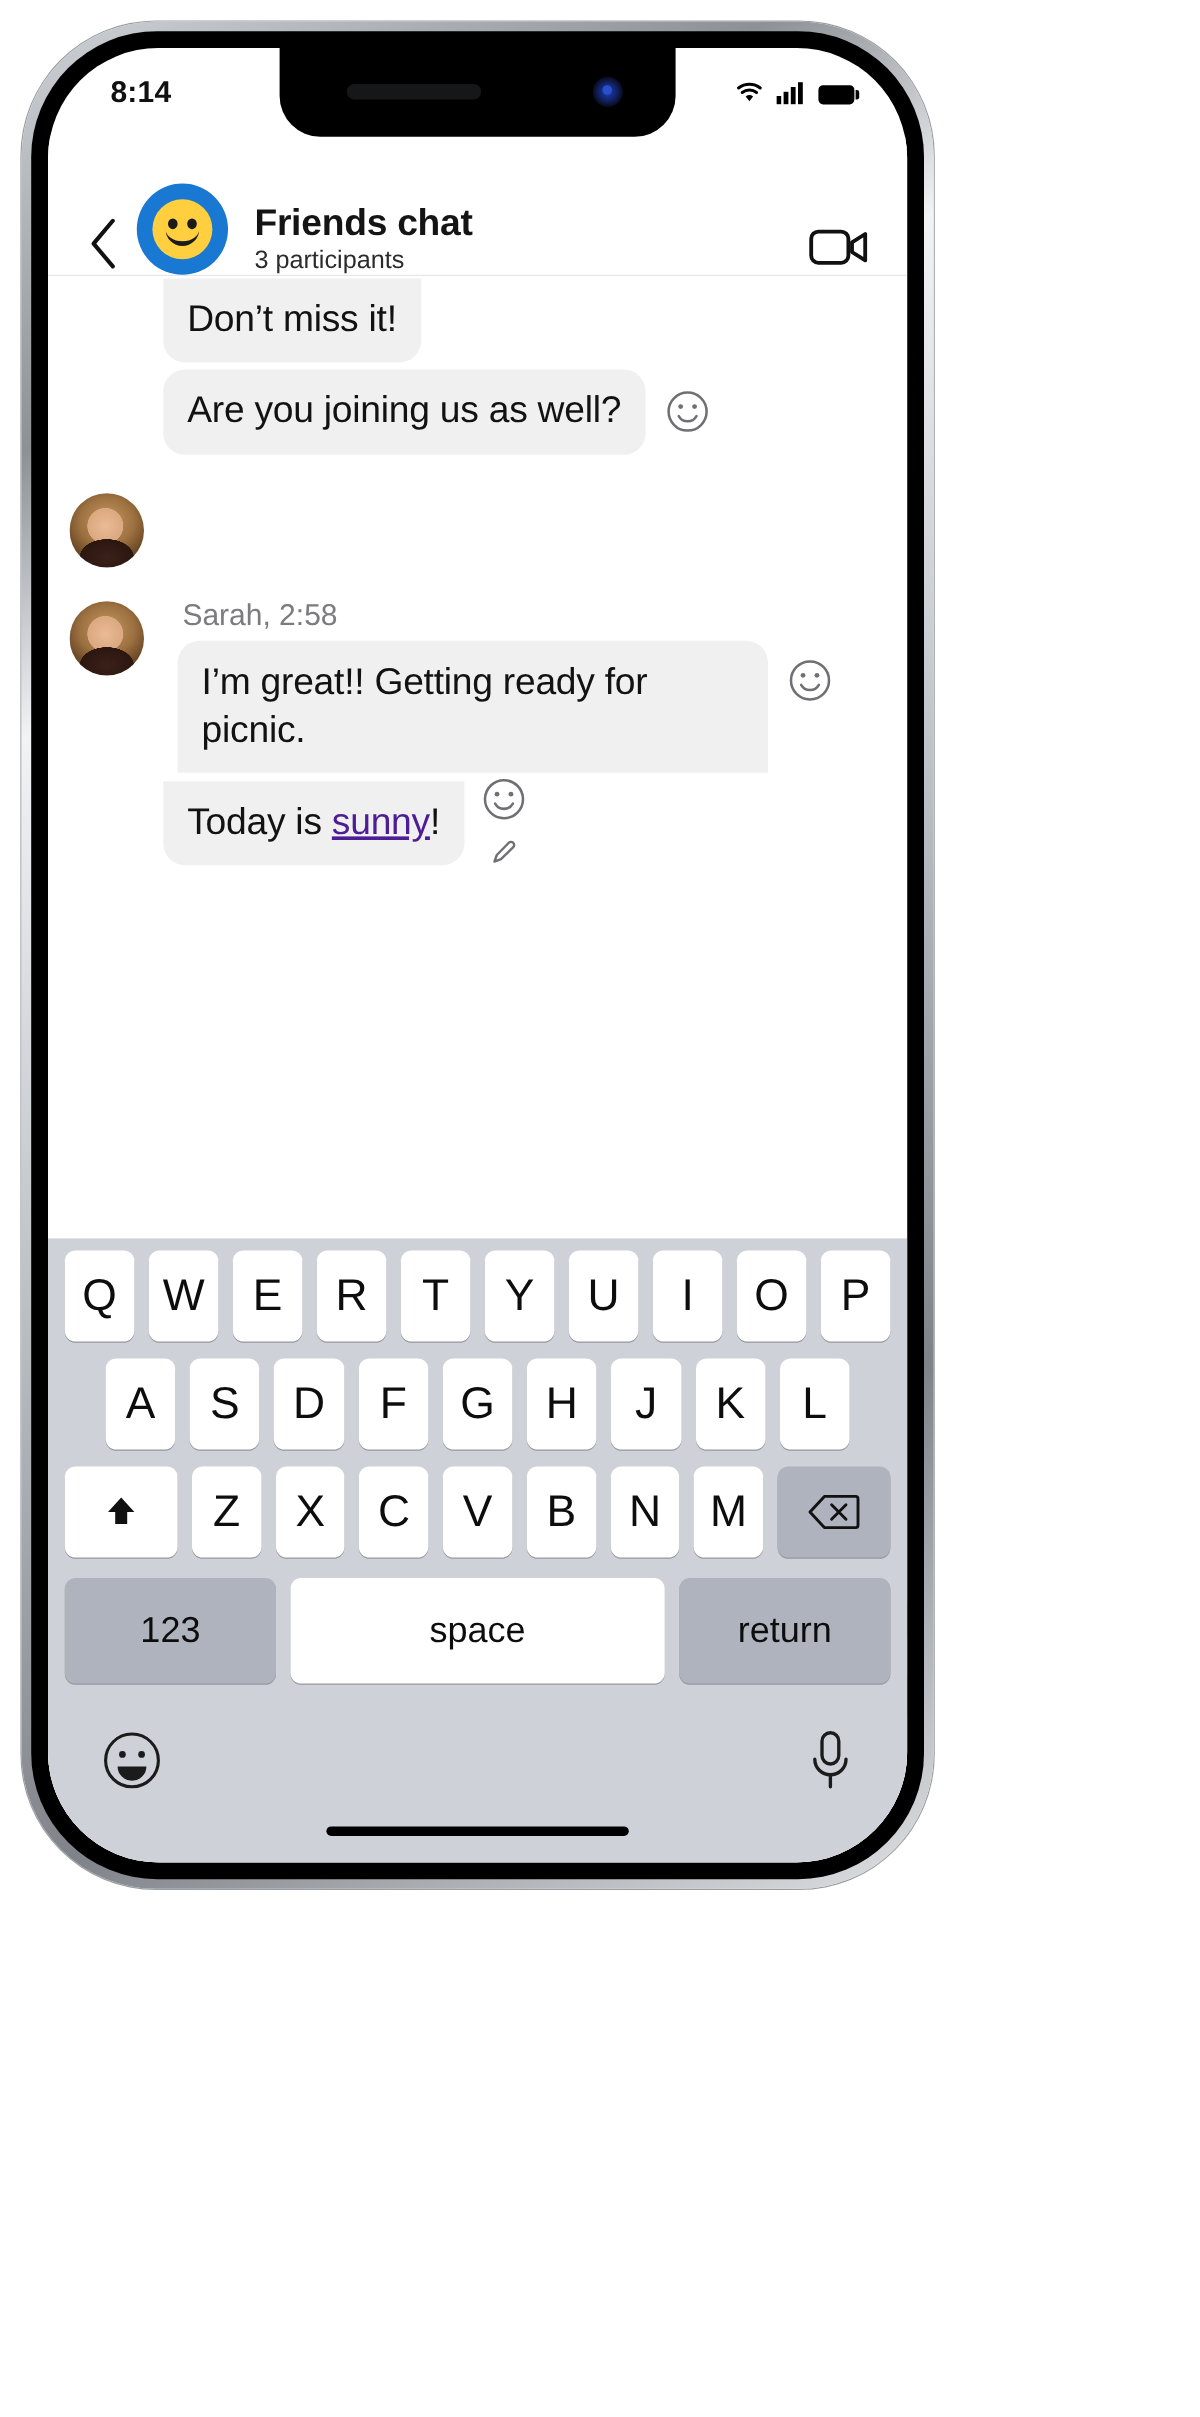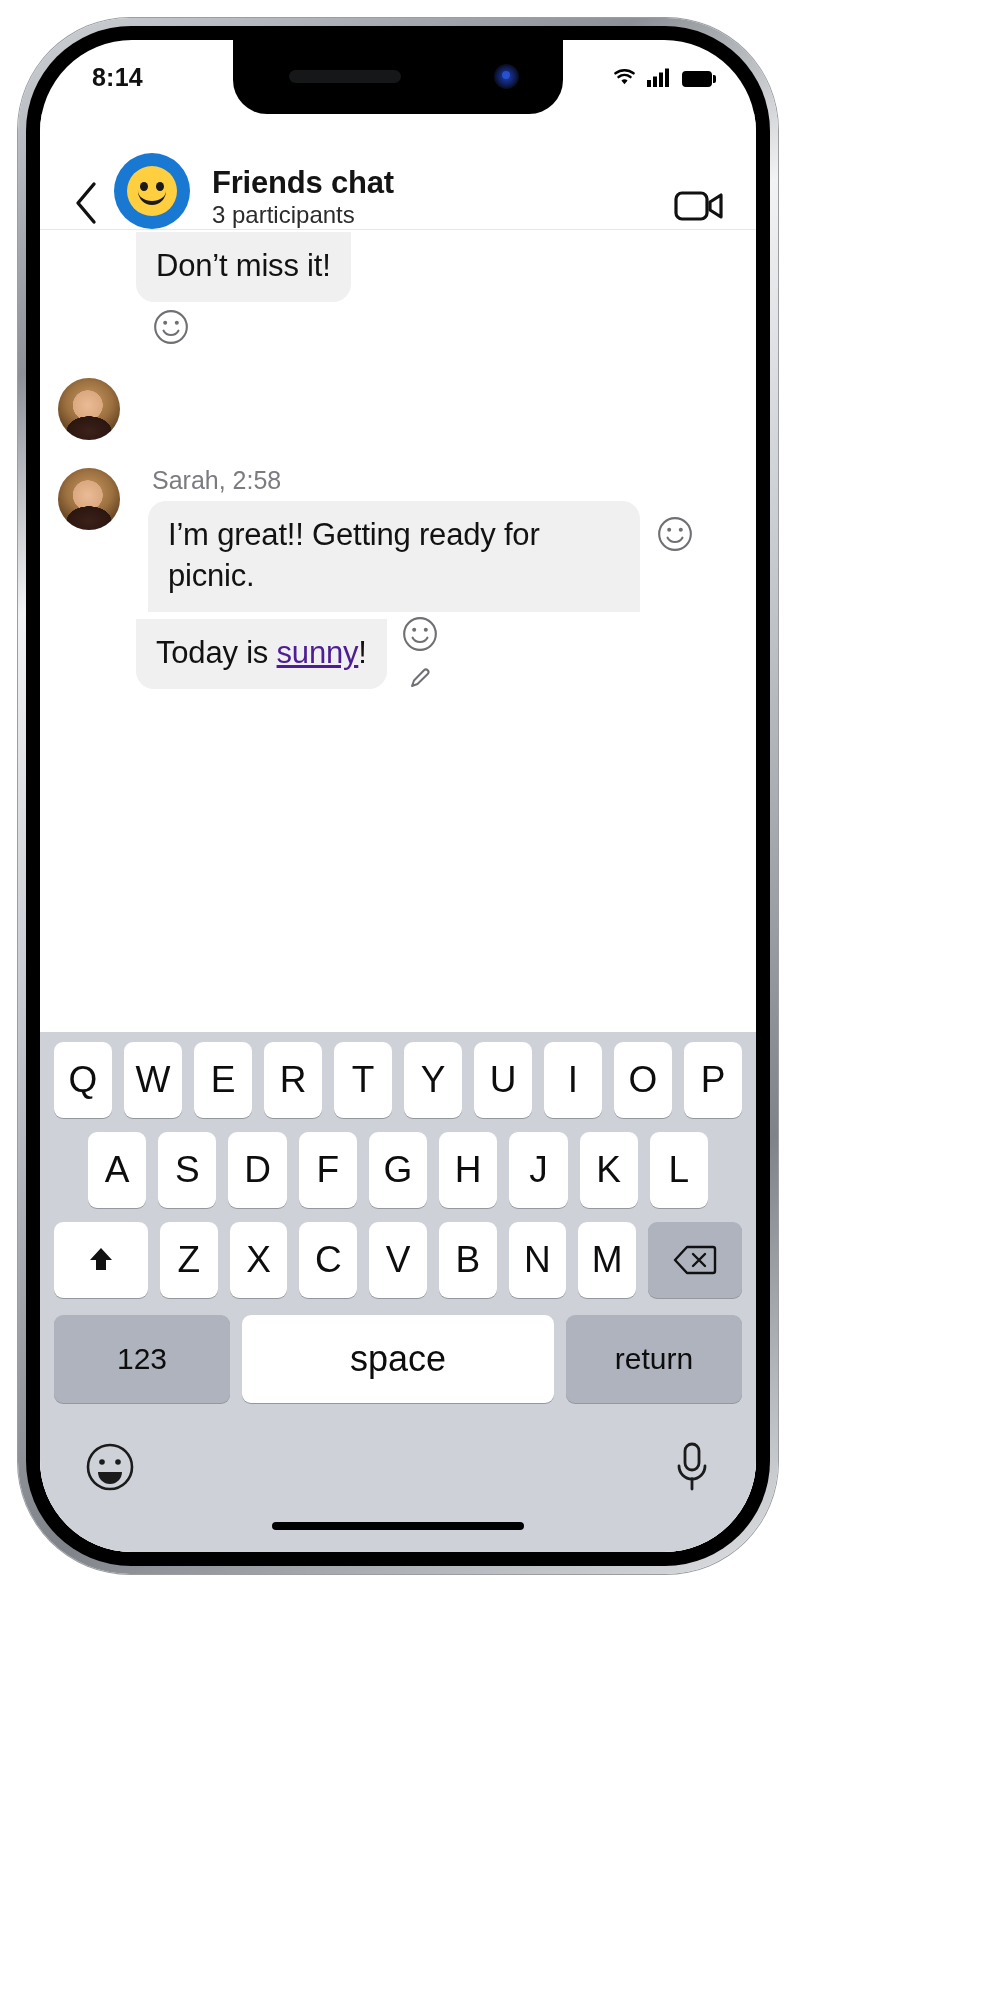--- a/index.html
+++ b/index.html
@@ -97,21 +97,21 @@
   }
   .avatar-face .eye { position:absolute; top:16px; width:8px; height:9px; border-radius:50%; background:#1b1b1b; }
   .avatar-face .eye.l { left: 13px; }
   .avatar-face .eye.r { right: 13px; }
   .avatar-face .mouth {
     position:absolute; left:11px; top:24px; width:28px; height:15px;
     border:0 solid #1b1b1b; border-bottom-width:4px; border-radius:0 0 28px 28px;
   }
   .header-text { margin-left: 22px; flex: 1 1 auto; min-width: 0; }
   .header-title { font-size: 31px; font-weight: 700; color: #141414; line-height: 1.08; letter-spacing: -.2px; }
-  .header-sub { font-size: 24px; color: #2b2b2b; line-height: 1.15; margin-top: 2px; }
+  .header-sub { font-size: 21px; color: #2b2b2b; line-height: 1.15; margin-top: 2px; }
   .video-btn { width: 54px; height: 46px; flex:0 0 auto; display:flex; align-items:center; justify-content:center; }
 
   
   .messages {
     position: absolute; top: 190px; left: 0; right: 0; bottom: 216px;
     background: #fff; overflow: hidden; padding-top: 2px;
   }
   .msg-row { display: flex; align-items: flex-start; padding: 0 26px 0 18px; }
   .msg-avatar {
     width: 62px; height: 62px; border-radius: 50%; flex: 0 0 auto;
@@ -211,21 +211,21 @@
   .key {
     background: #fff; border-radius: 9px; height: 76px;
     display: flex; align-items: center; justify-content: center;
     font-size: 37px; color: #0d0d0d; flex: 1 1 0; min-width: 0;
     box-shadow: 0 1px 0 rgba(0,0,0,.28);
   }
   .key.shift, .key.back { background: #aeb3bd; flex: 0 0 94px; }
   .key.shift { background: #fff; }
   .key.num { background: #aeb3bd; flex: 0 0 176px; font-size: 30px; }
   .key.ret { background: #aeb3bd; flex: 0 0 176px; font-size: 30px; }
-  .key.space { background: #fff; flex: 1 1 auto; font-size: 36px; }
+  .key.space { background: #fff; flex: 1 1 auto; font-size: 30px; }
   .krow.r4 .key { height: 88px; }
   .kbar {
     display: flex; align-items: center; justify-content: space-between;
     padding: 6px 42px 0; height: 96px;
   }
   .home-indicator {
     position: absolute; left: 50%; transform: translateX(-50%);
     bottom: 22px; width: 252px; height: 8px; border-radius: 5px; background: #000;
   }
 </style>
@@ -299,20 +299,21 @@
             <div class="msg-body no-avatar">
               <div class="bubble-line">
                 <div class="bubble sq-top" style="max-width:492px;">Don’t miss it!</div>
               </div>
             </div>
           </div>
 
           <div class="msg-row" style="margin-top:6px;">
             <div class="msg-body no-avatar">
               <div class="bubble-line">
+                <div class="bubble r-top">Are you joining us as well?</div>
                 <svg class="react-smiley" viewBox="0 0 36 36">
                   <circle cx="18" cy="18" r="15" stroke="#6f6f74" stroke-width="2" fill="none"></circle>
                   <circle cx="12.5" cy="14" r="1.9" fill="#6f6f74"></circle>
                   <circle cx="23.5" cy="14" r="1.9" fill="#6f6f74"></circle>
                   <path d="M11 21.5a8 8 0 0 0 14 0" stroke="#6f6f74" stroke-width="2" fill="none" stroke-linecap="round"></path>
                 </svg>
               </div>
             </div>
           </div>
 

